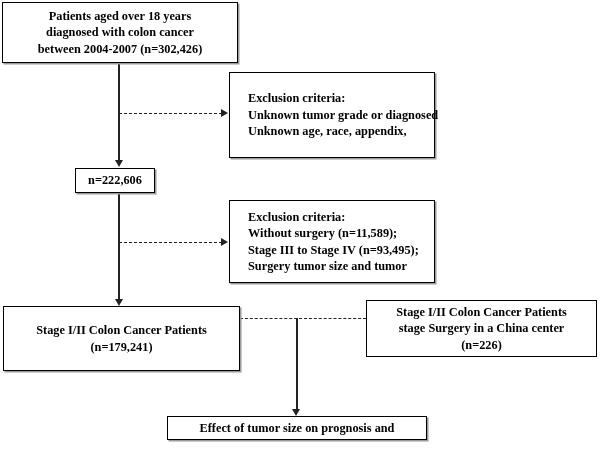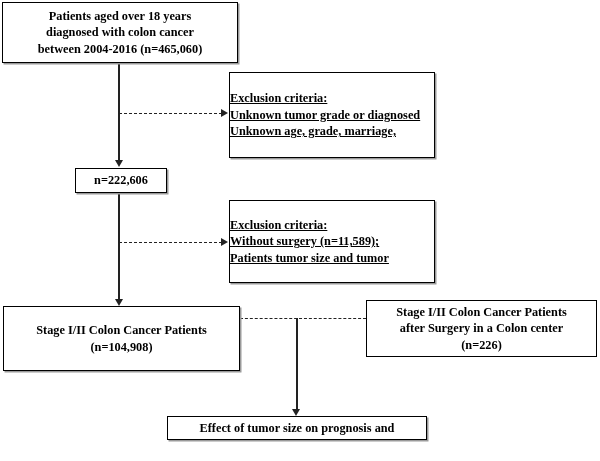--- a/index.html
+++ b/index.html
@@ -22,21 +22,21 @@
     background: #ffffff;
     display: flex;
     flex-direction: column;
     justify-content: center;
     color: #000000;
     font-weight: bold;
     font-size: 12.3px;
     line-height: 1.33;
   }
   .box.center { text-align: center; align-items: center; }
-  .box.left   { text-align: center; align-items: flex-start; padding-left: 0; text-decoration: underline; }
+  .box.left   { text-align: center; align-items: flex-start; padding-left: 18px; }
   .box .ln { display: block; white-space: nowrap; }
 
   
   .box.shadow {
     box-shadow: 1.5px 1.5px 0 0 #9a9a9a;
   }
 
   
   .vline {
     position: absolute;
@@ -81,47 +81,48 @@
   <div class="arrow-right" style="left:221px; top:237.6px;"></div>
 
   <div class="hline-dashed" style="left:240px; top:318px; width:126px;"></div>
 
   <div class="vline" style="left:296.2px; top:318px; height:92px;"></div>
   <div class="arrow-down" style="left:292.4px; top:409px;"></div>
 
   <div class="box center shadow" style="left:2px; top:2px; width:236px; height:61px;">
     <span class="ln">Patients aged over 18 years</span>
     <span class="ln">diagnosed with colon cancer</span>
-    <span class="ln">between 2004-2016 (n=465,060)</span>
+    <span class="ln">between 2004-2007 (n=302,426)</span>
   </div>
 
   <div class="box left shadow" style="left:229px; top:72px; width:206px; height:86px;">
     <span class="ln">Exclusion criteria:</span>
     <span class="ln">Unknown tumor grade or diagnosed</span>
-    <span class="ln">Unknown age, grade, marriage,</span>
+    <span class="ln">Unknown age, race, appendix,</span>
   </div>
 
-  <div class="box center shadow" style="left:75px; top:168px; width:92px; height:25px;">
+  <div class="box center shadow" style="left:75px; top:168px; width:80px; height:25px;">
     <span class="ln">n=222,606</span>
   </div>
 
   <div class="box left shadow" style="left:229px; top:200px; width:206px; height:83px;">
     <span class="ln">Exclusion criteria:</span>
     <span class="ln">Without surgery (n=11,589);</span>
-    <span class="ln">Patients tumor size and tumor</span>
+    <span class="ln">Stage III to Stage IV (n=93,495);</span>
+    <span class="ln">Surgery tumor size and tumor</span>
   </div>
 
   <div class="box center shadow" style="left:3px; top:306px; width:237px; height:65px;">
     <span class="ln">Stage I/II Colon Cancer Patients</span>
-    <span class="ln">(n=104,908)</span>
+    <span class="ln">(n=179,241)</span>
   </div>
 
   <div class="box center" style="left:366px; top:300px; width:231px; height:57px;">
     <span class="ln">Stage I/II Colon Cancer Patients</span>
-    <span class="ln">after Surgery in a Colon center</span>
+    <span class="ln">stage Surgery in a China center</span>
     <span class="ln">(n=226)</span>
   </div>
 
   <div class="box center shadow" style="left:167px; top:404px; width:260px; height:24px;margin-top:12px;">
     <span class="ln">Effect of tumor size on prognosis and</span>
   </div>
 
 </div>
 
 </body></html>

